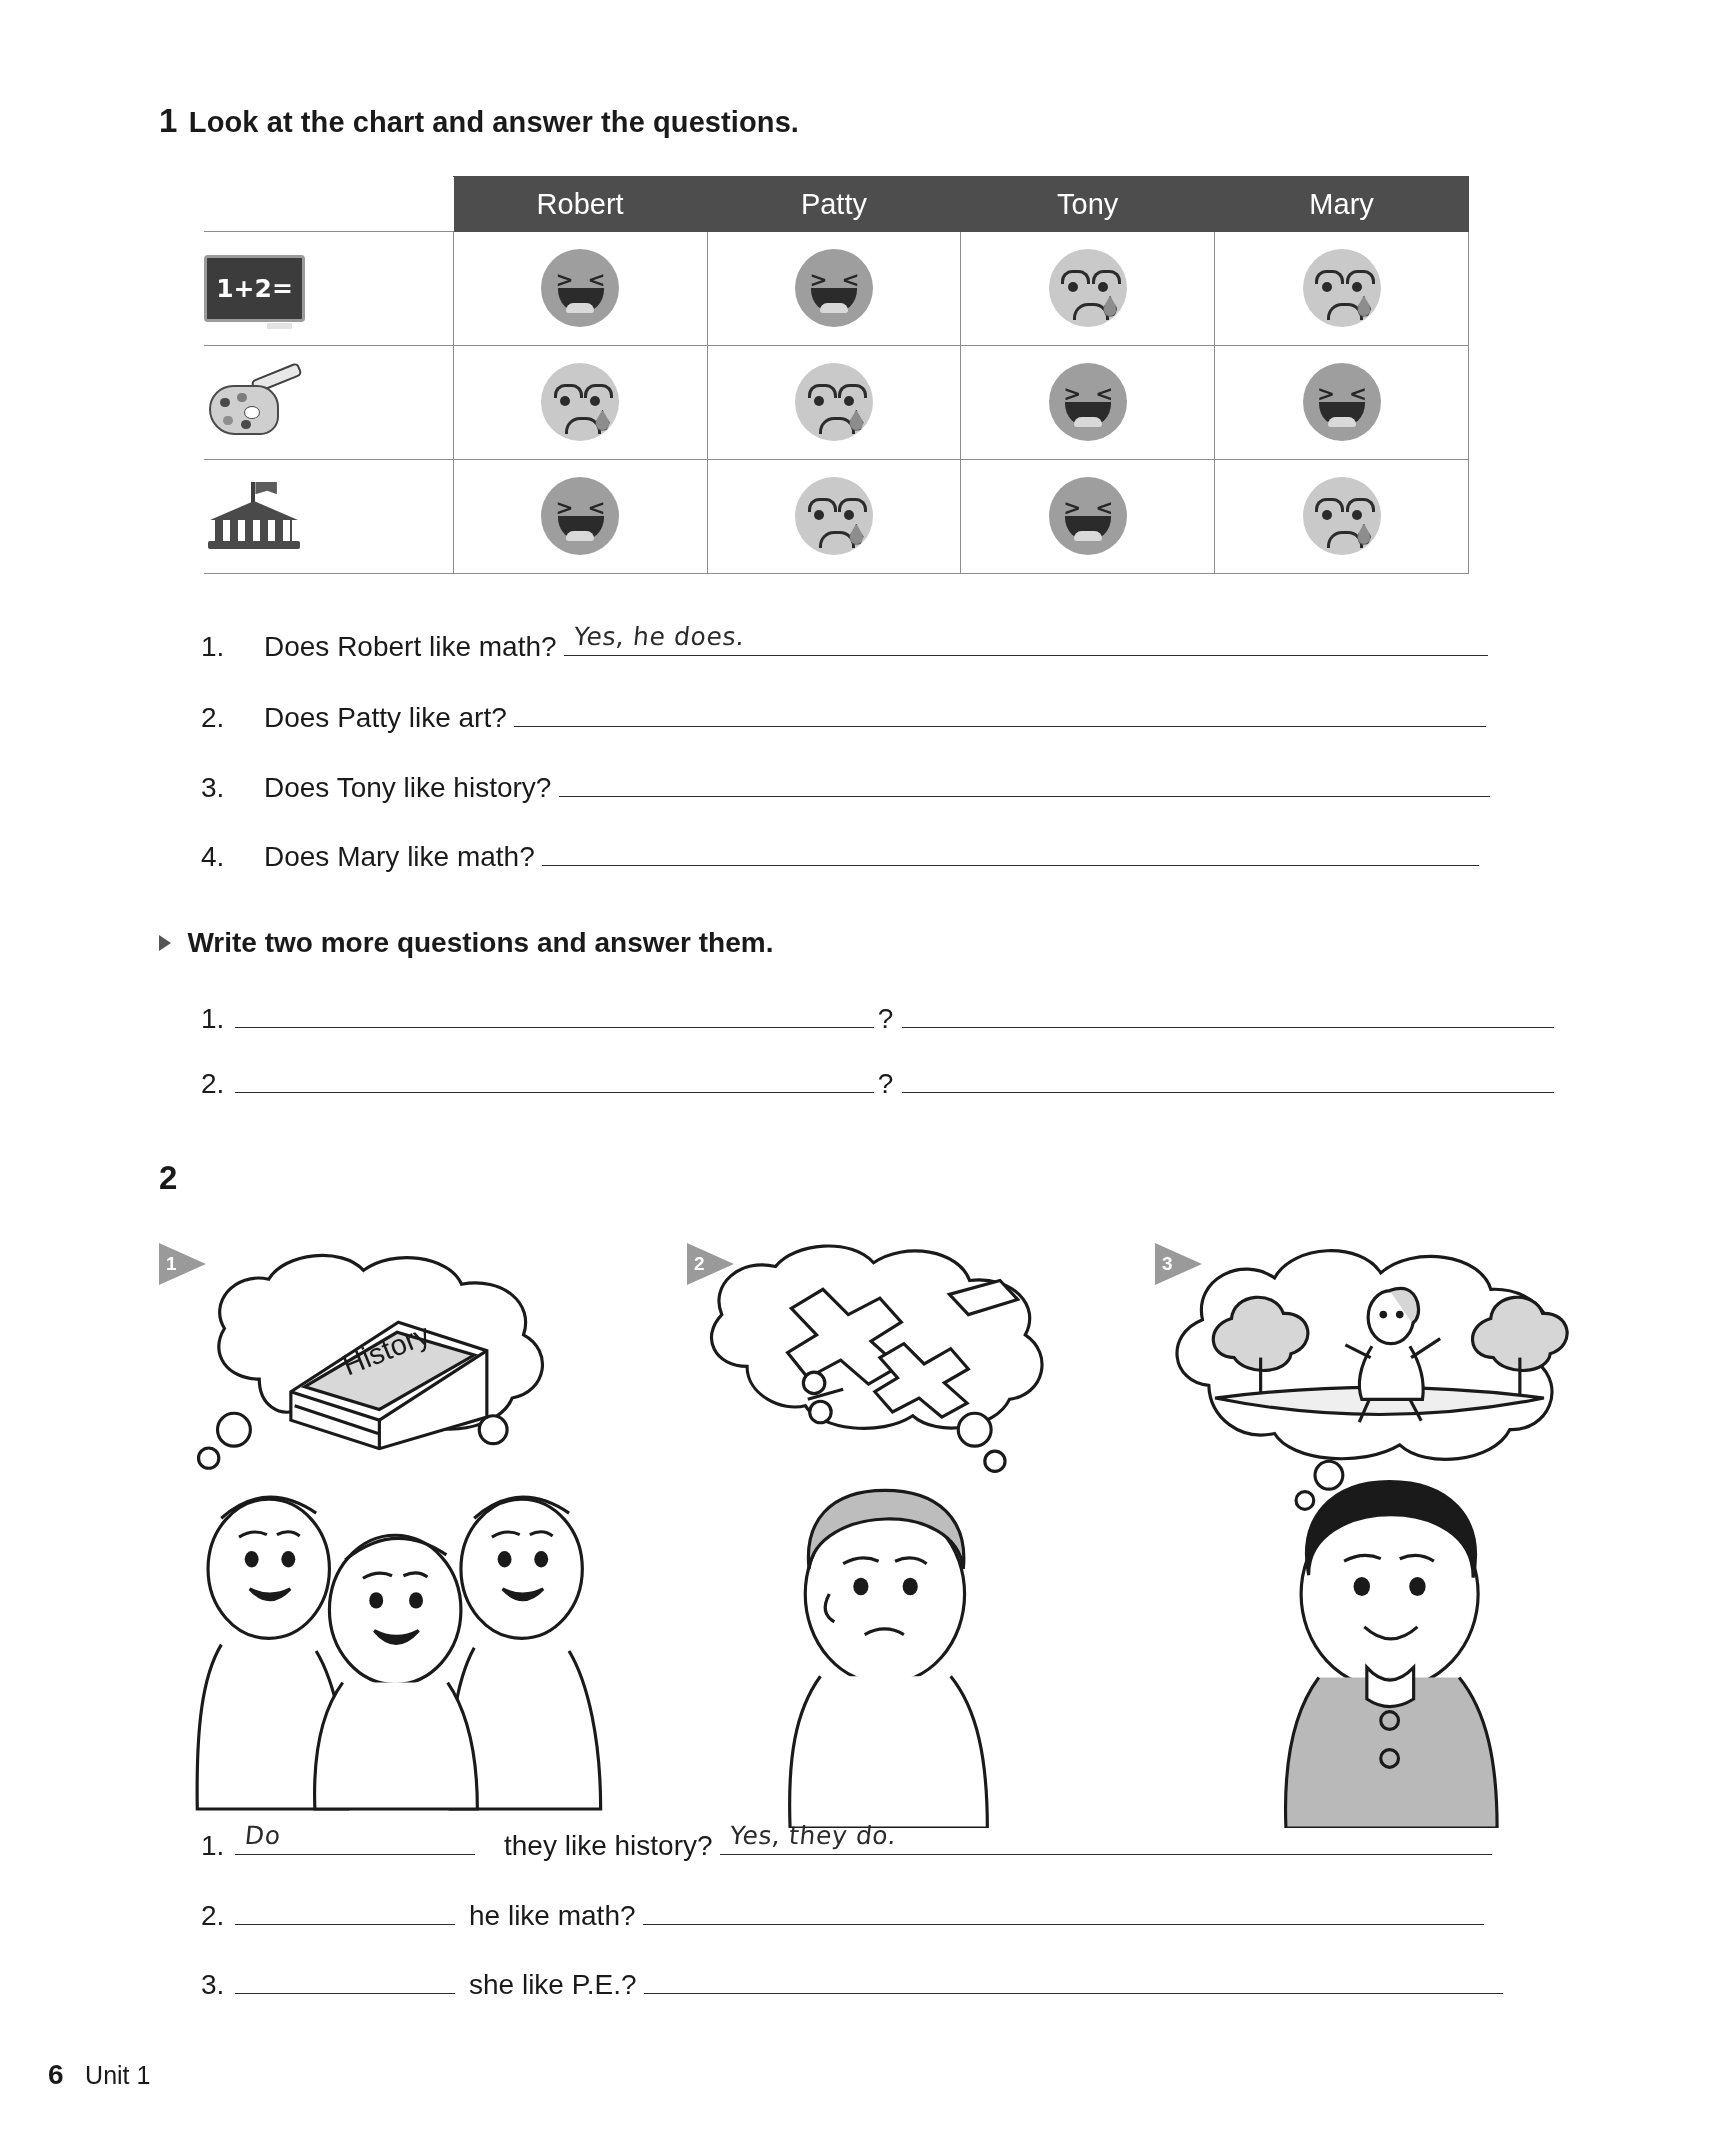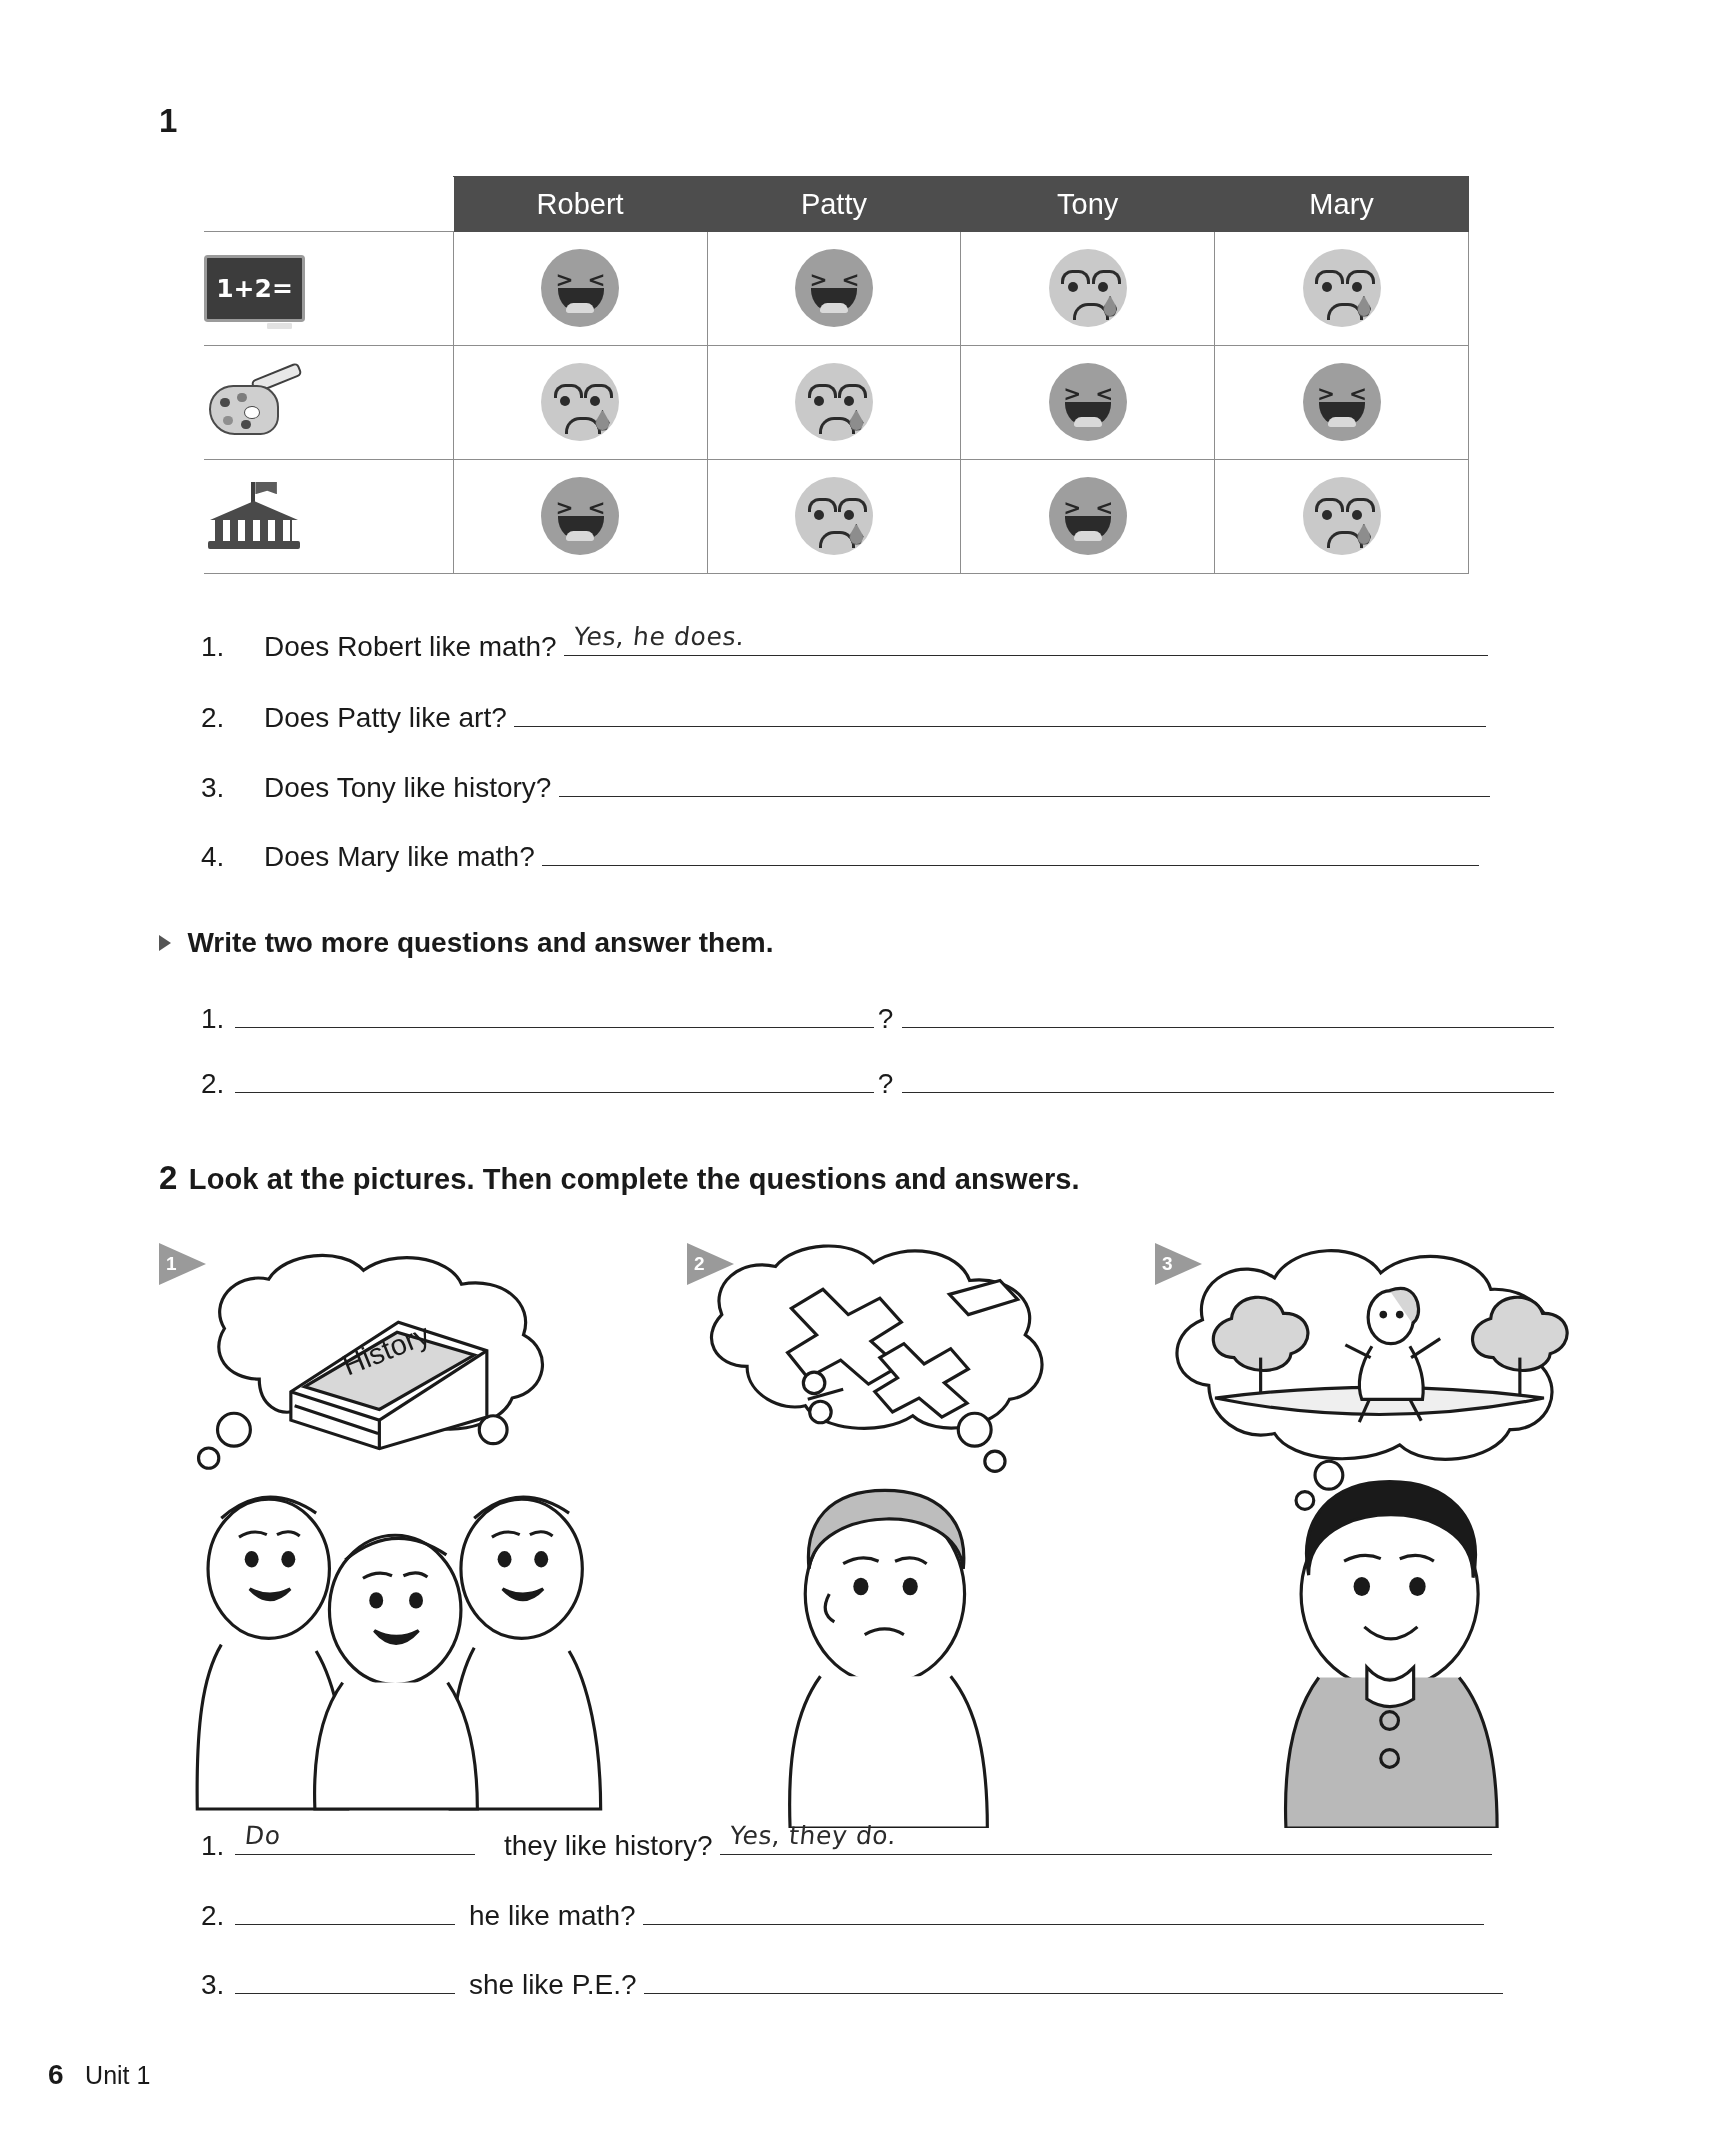--- a/index.html
+++ b/index.html
@@ -287,20 +287,21 @@
   }
   .footer .pg { font-weight: bold; font-size: 28px; }
 </style>
 </head>
 <body>
 
 <div class="page">
 
   <div class="ex-head" style="left:159px; top:102px;">
     <span class="ex-num">1</span>
+    <span>Look at the chart and answer the questions.</span>
   </div>
 
   <table class="chart">
     <thead>
       <tr>
         <th class="blank" style="width:243px;"></th>
         <th class="sep">Robert</th>
         <th class="sep">Patty</th>
         <th class="sep">Tony</th>
         <th class="sep">Mary</th>
@@ -503,21 +504,20 @@
       <span class="hand"></span>
     </span>
     <span class="qmark">?</span>
     <span class="rule" style="width:652px;">
       <span class="hand"></span>
     </span>
   </div>
 
   <div class="ex-head" style="left:159px; top:1159px;">
     <span class="ex-num">2</span>
-    <span>Look at the pictures. Then complete the questions and answers.</span>
   </div>
 
   <div class="pic" style="left:158px; top:1240px; width:487px; height:588px;">
     <svg viewBox="0 0 770 930" width="487" height="588" xmlns="http://www.w3.org/2000/svg">
       <g fill="none" stroke="#1a1a1a" stroke-width="5">
 
         <path d="M160 220 C110 220 80 180 105 140 C80 100 120 50 175 62 C200 20 290 10 325 48
                  C370 14 460 24 480 70 C545 58 595 100 578 150 C625 175 615 240 560 250
                  C540 300 440 315 400 280 C350 315 250 305 225 268 C190 282 160 260 160 220 Z" fill="#ffffff"></path>
         <circle cx="120" cy="300" r="26" fill="#ffffff"></circle>

